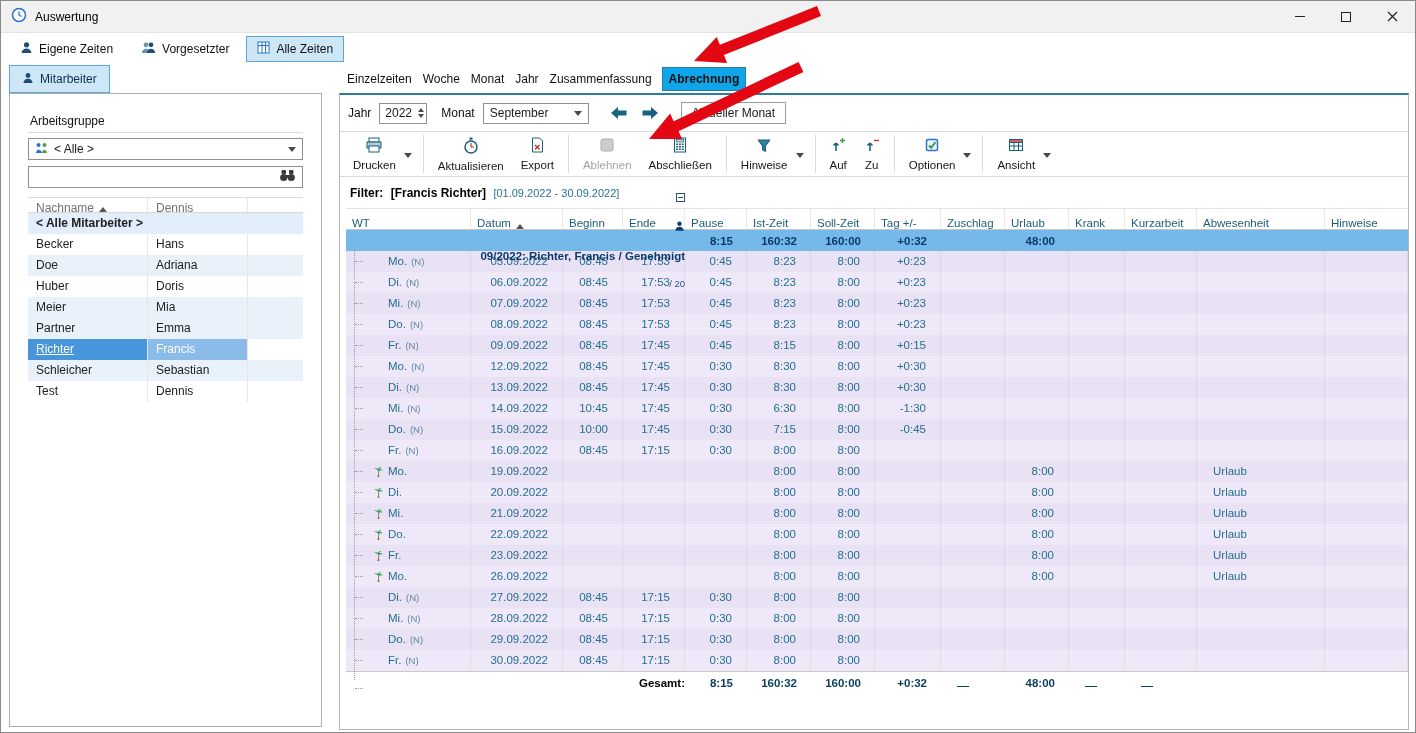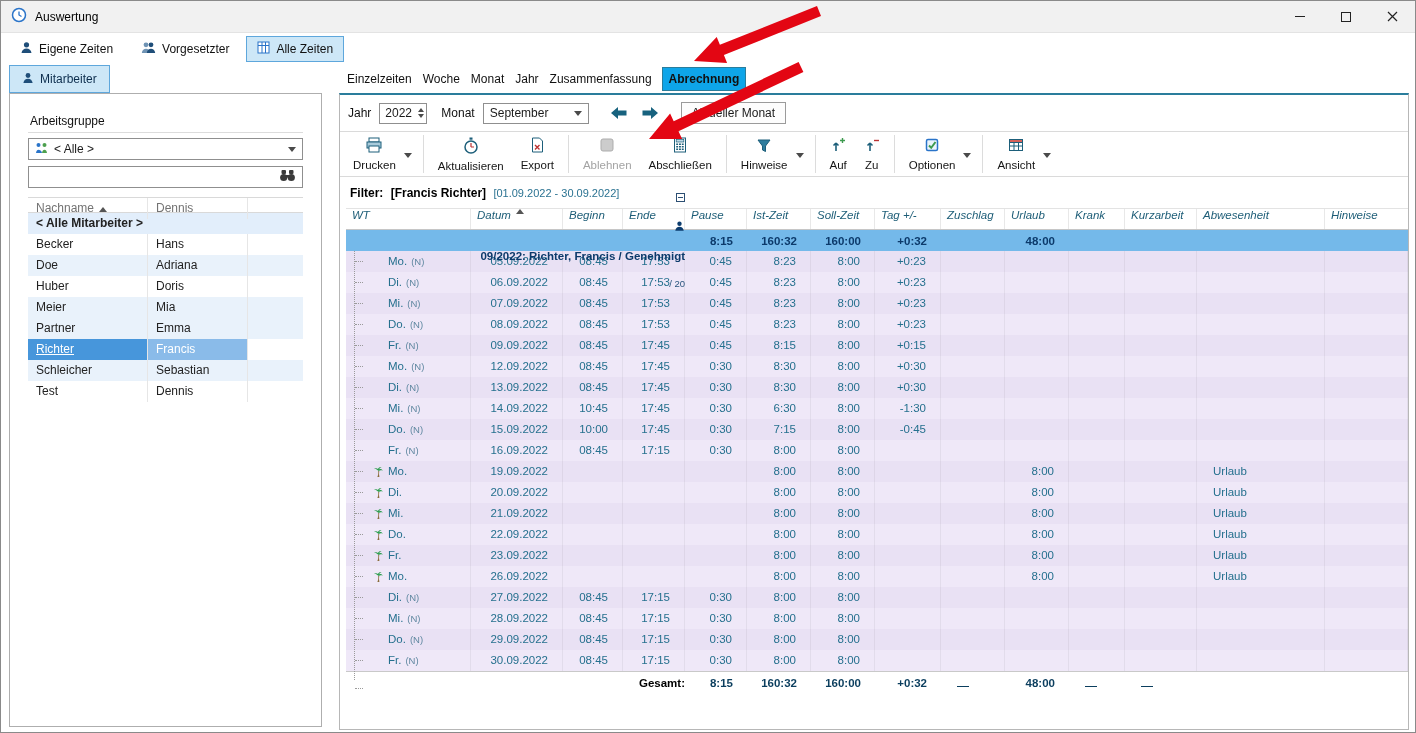--- a/index.html
+++ b/index.html
@@ -67,21 +67,21 @@
 
   
   .filter-row { padding:9px 10px 2px 10px; font-size:12px; }
   .filter-row .fb { font-weight:bold; color:#000; }
   .filter-row .fr { color:#2a7291; font-size:11px; margin-left:4px; }
 
   
   .grid { position:relative; margin:6px 0 0 6px; width:1062px; font-size:11.5px; }
   .tree-line { position:absolute; left:8px; top:34px; height:438px; border-left:1px dotted #9a9a9a; z-index:1; }
   .ts-header { display:flex; height:22px; border-top:1px solid #e3e3e3; border-bottom:1px solid #c6c6c6; color:#1d5d77; }
-  .hc { display:flex; align-items:flex-start; padding-left:6px; border-right:1px solid #e8e8e8; overflow:hidden; white-space:nowrap;font-style:italic; }
+  .hc { display:flex; align-items:flex-end; padding-left:6px; border-right:1px solid #e8e8e8; overflow:hidden; white-space:nowrap; }
   .c-wt{width:125px}.c-datum{width:92px}.c-beginn{width:60px}.c-ende{width:62px}.c-pause{width:62px}
   .c-ist{width:64px}.c-soll{width:64px}.c-tag{width:66px}.c-zuschlag{width:64px}.c-urlaub{width:64px}
   .c-krank{width:56px}.c-kurzarbeit{width:72px}.c-abw{width:128px}.c-hinweise{width:83px;border-right:none}
   .sort-asc { width:0;height:0;border-left:4px solid transparent;border-right:4px solid transparent;border-bottom:5px solid #555;display:inline-block;margin-left:5px; }
   .tri-down { width:0;height:0;border-left:4px solid transparent;border-right:4px solid transparent;border-top:5px solid #4a4a4a;display:inline-block; }
   .tri-up-s { width:0;height:0;border-left:3px solid transparent;border-right:3px solid transparent;border-bottom:4px solid #4a4a4a;display:inline-block; }
   .tri-down-s { width:0;height:0;border-left:3px solid transparent;border-right:3px solid transparent;border-top:4px solid #4a4a4a;display:inline-block; }
 
   .ts-group { display:flex; height:21px; align-items:center; background:#74b9ea; color:#0c3a6b; font-weight:bold; position:relative; z-index:2; }
   .glabel { width:339px; display:flex; align-items:flex-end; gap:16px; padding-left:6px; overflow:hidden; white-space:nowrap;flex-direction:column; }

